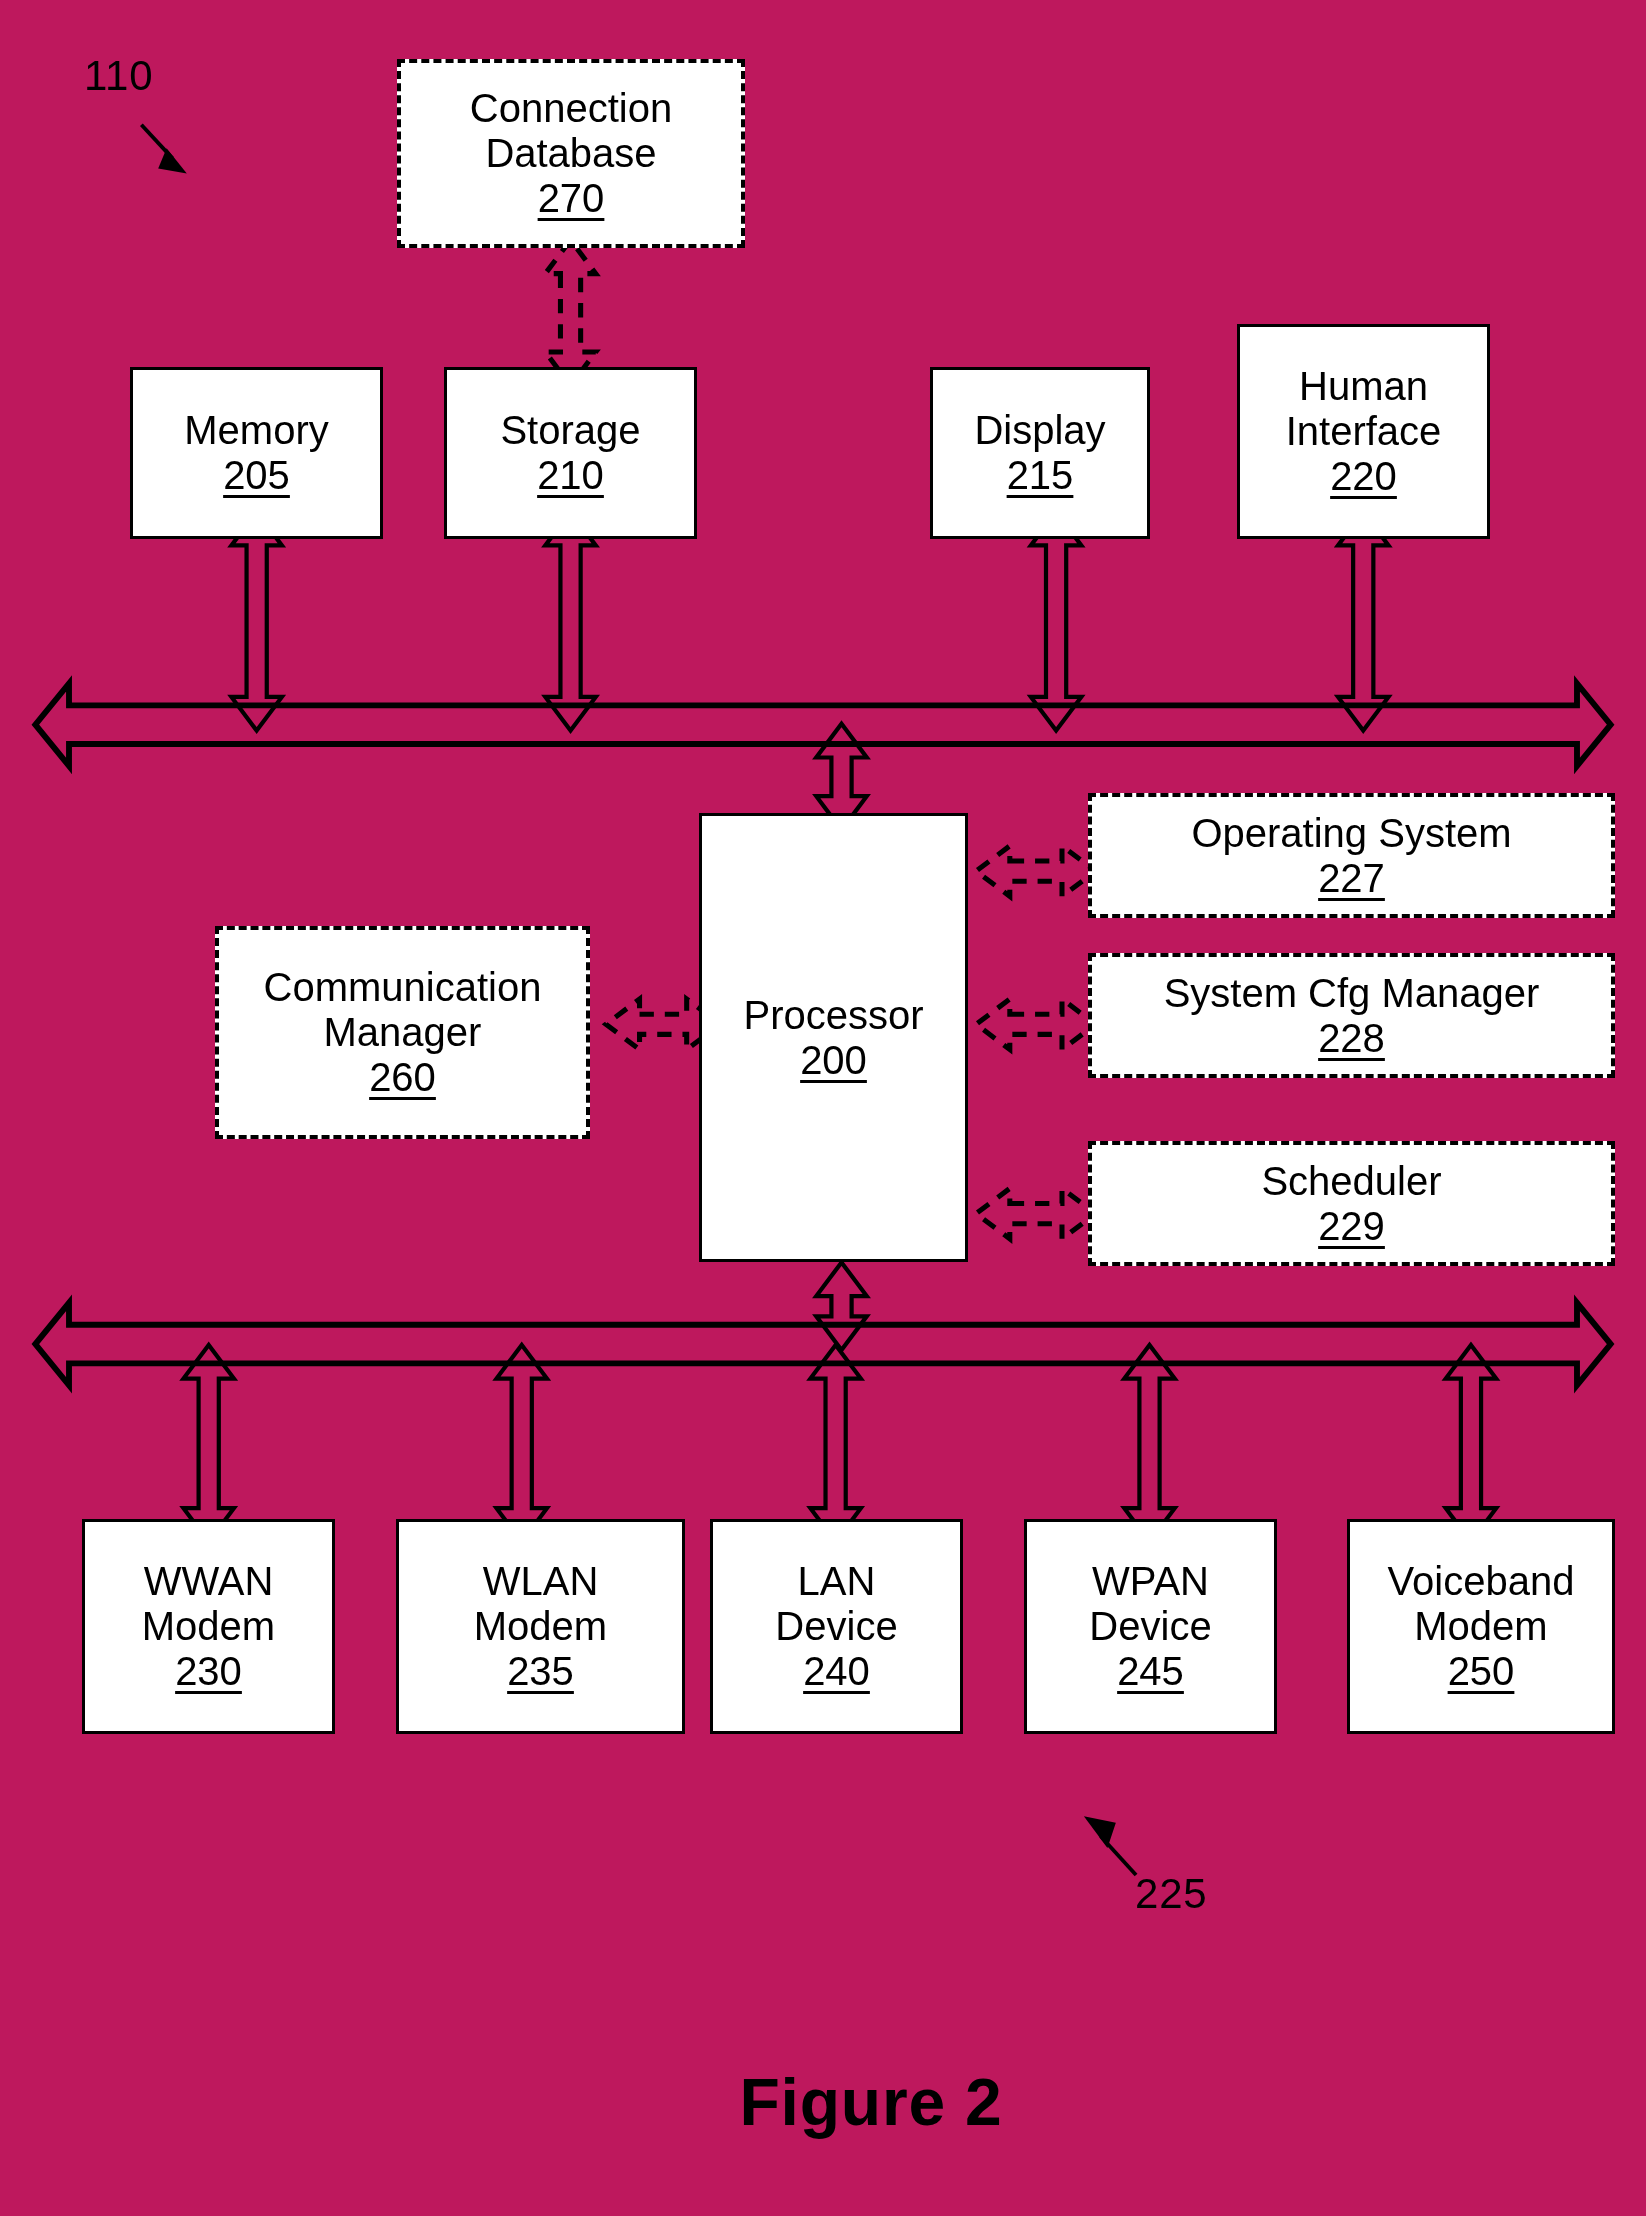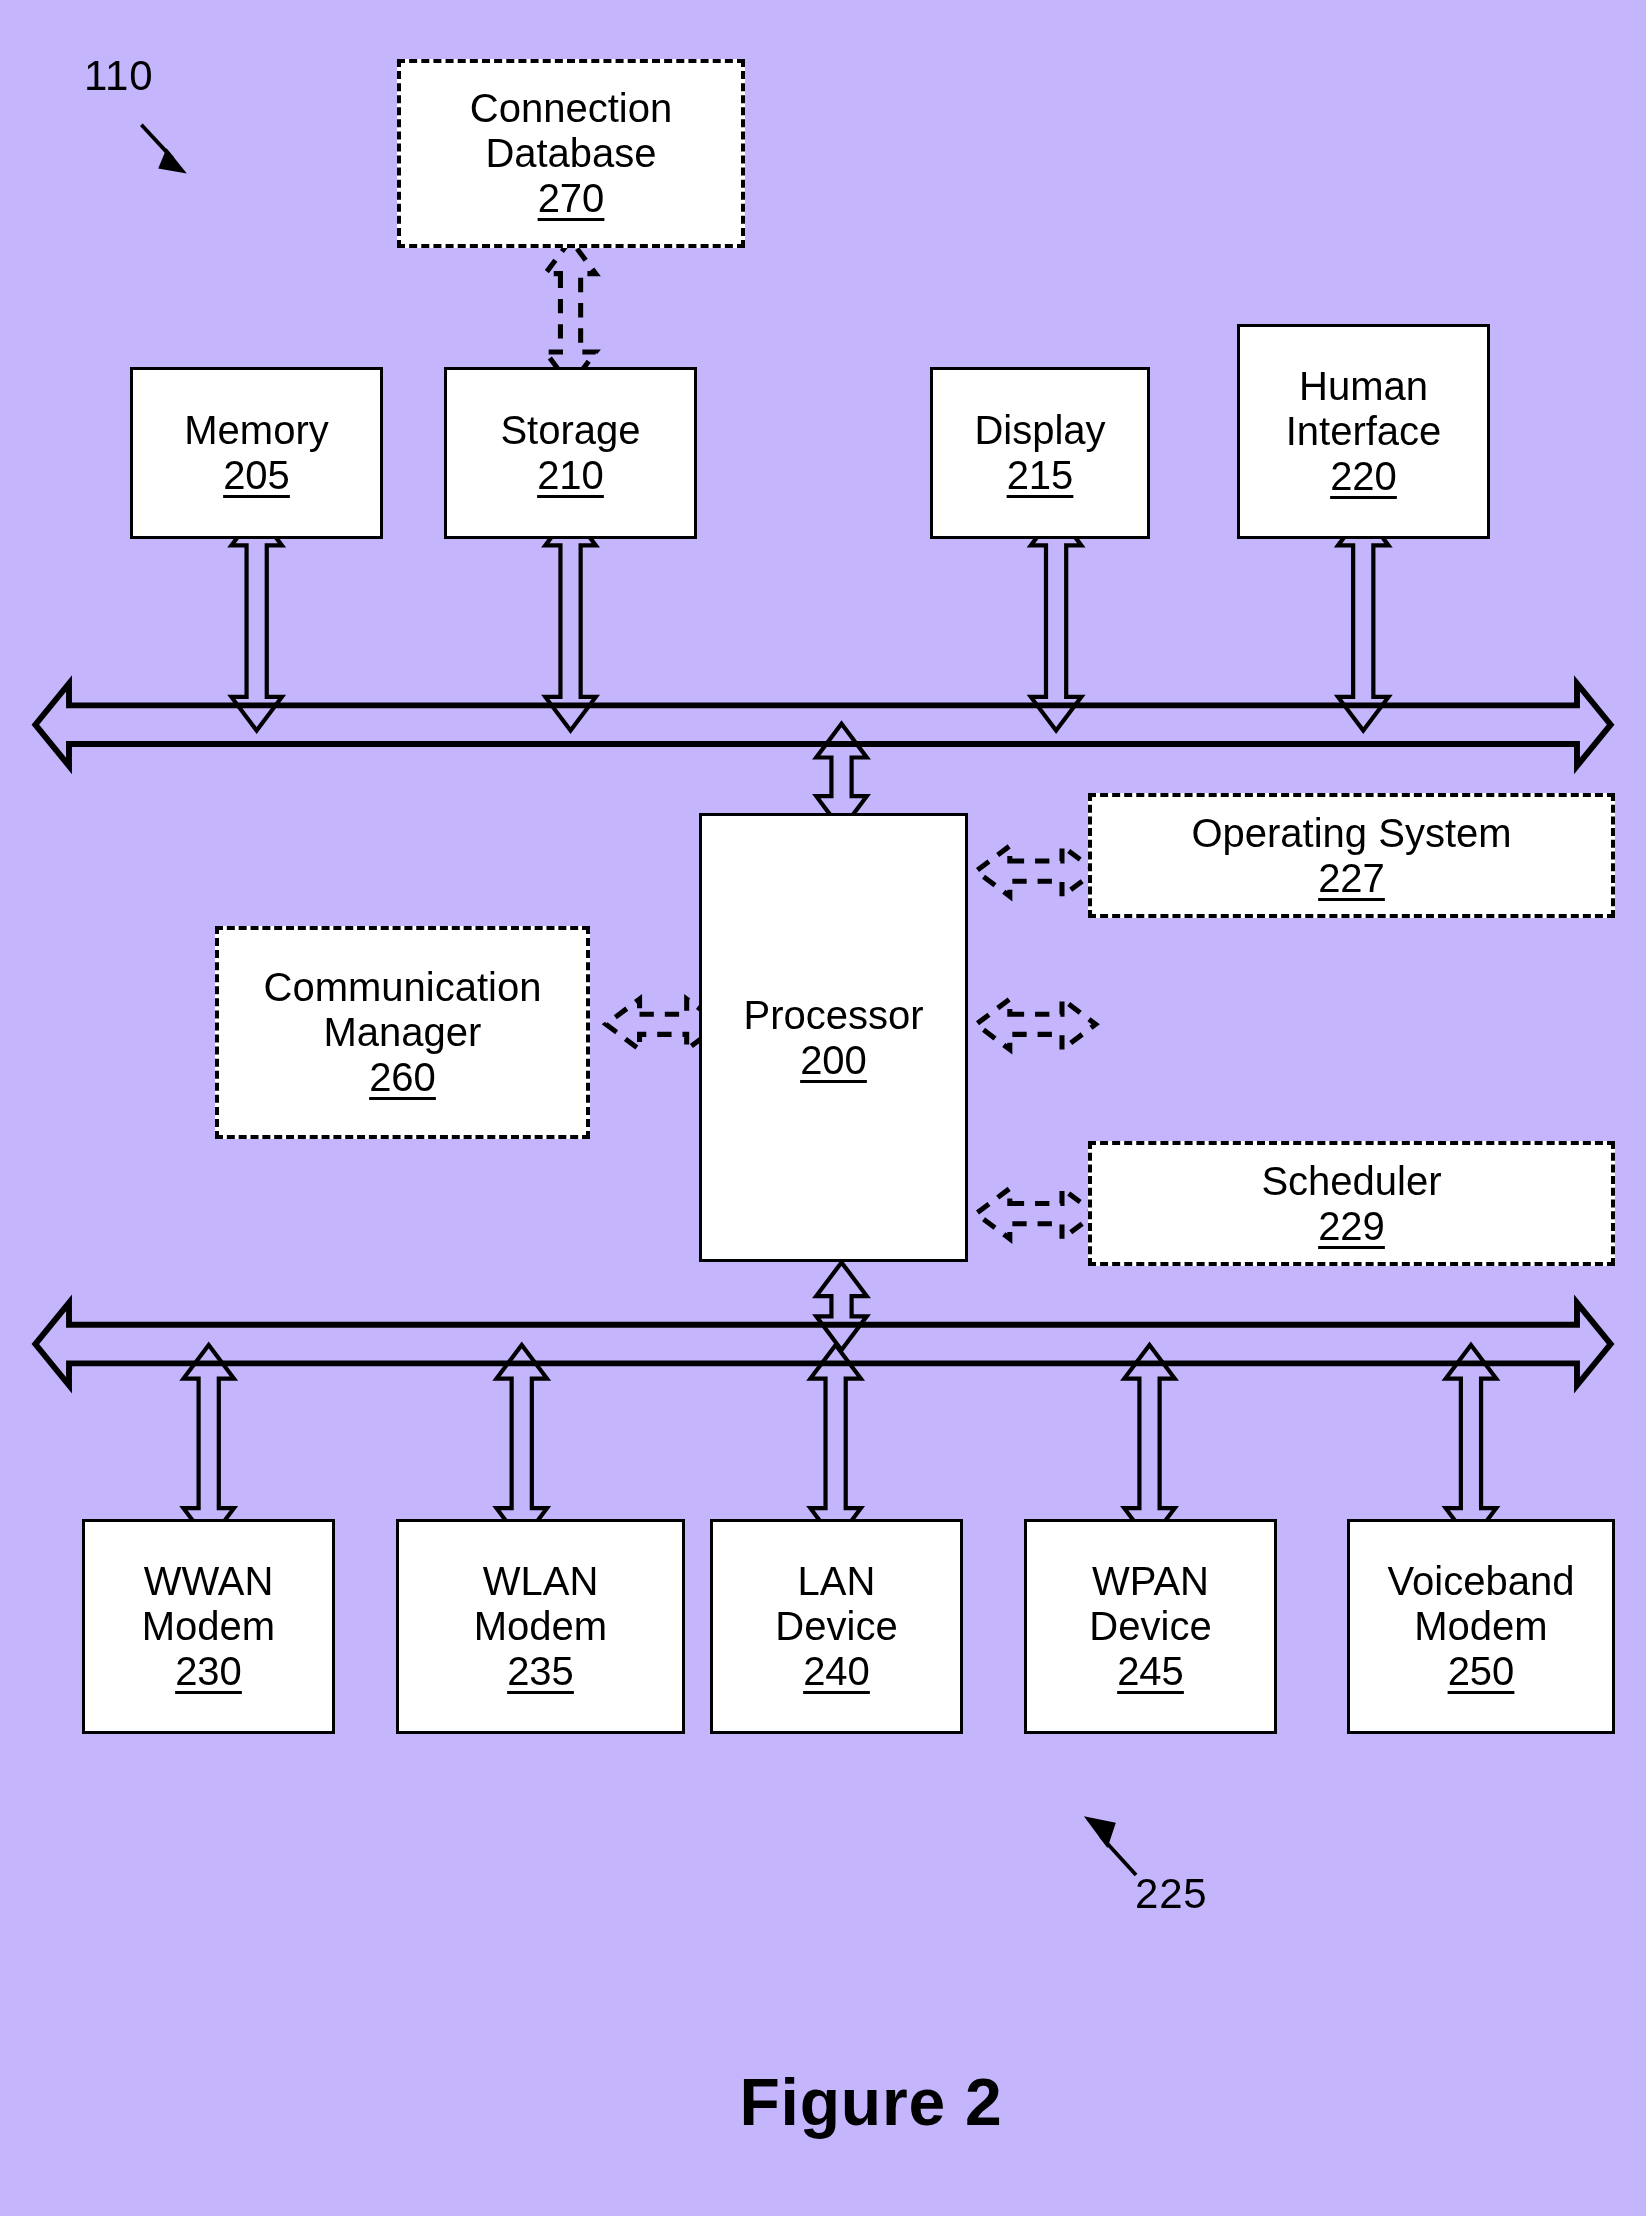--- a/index.html
+++ b/index.html
@@ -9,21 +9,21 @@
     background: #ffffff;
   }
   body {
     font-family: "Liberation Sans", sans-serif;
     color: #000000;
   }
   #page {
     position: relative;
     width: 1646px;
     height: 2216px;
-    background: #c4b5fd;
+    background: #be185d;
     overflow: hidden;
   }
   
   .box {
     position: absolute;
     box-sizing: border-box;
     display: flex;
     flex-direction: column;
     align-items: center;
     justify-content: center;
@@ -221,20 +221,24 @@
     <span class="label">Communication
 Manager</span>
     <span class="ref">260</span>
   </div>
 
   <div class="box dashed f-mod" style="left:1088px; top:793px; width:527px; height:125px;">
     <span class="label">Operating System</span>
     <span class="ref">227</span>
   </div>
 
+  <div class="box dashed f-mod" style="left:1088px; top:953px; width:527px; height:125px;">
+    <span class="label">System Cfg Manager</span>
+    <span class="ref">228</span>
+  </div>
 
   <div class="box dashed f-mod" style="left:1088px; top:1141px; width:527px; height:125px;">
     <span class="label">Scheduler</span>
     <span class="ref">229</span>
   </div>
 
   <div class="box solid f-main" style="left:82px; top:1519px; width:253px; height:215px;">
     <span class="label">WWAN
 Modem</span>
     <span class="ref">230</span>

